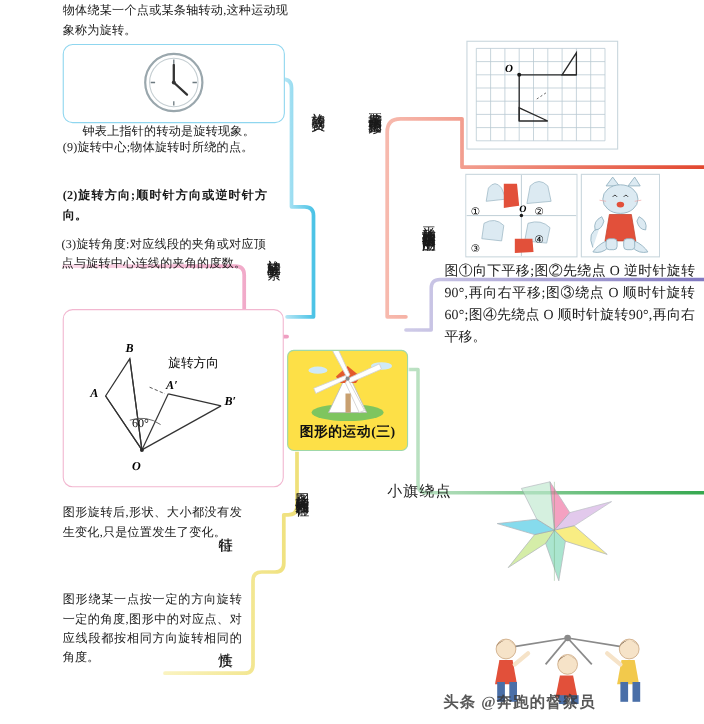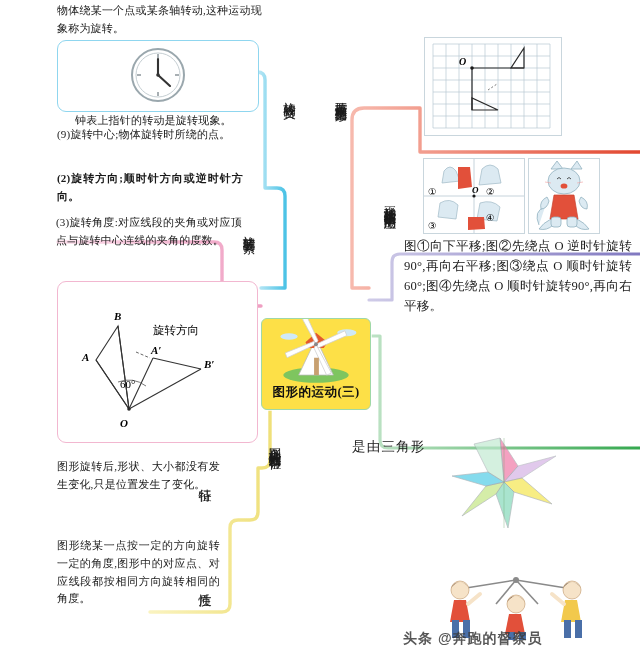--- a/index.html
+++ b/index.html
@@ -87,21 +87,21 @@
   
   .gridbox{
     position:absolute;left:424px;top:37px;width:136px;height:97px;
     background:#fff;border:1px solid #c9d6dd;
   }
   
   .catbox{position:absolute;background:#fff;border:1px solid #c9d6dd;}
   .watermark{
     position:absolute;left:403px;top:630px;
     font-size:14px;font-weight:bold;color:#3a3a3a;letter-spacing:1px;
-    font-family:Liberation Sans, sans-serif;
+    font-family:Liberation Serif, serif;
     opacity:.85;
   }
   .imgcap{position:absolute;font-size:12.6px;color:#1a1a1a;}
 </style>
 </head>
 <body>
 
 <div class="canvas">
 
   <svg class="layer" viewBox="0 0 640 658">
@@ -317,21 +317,21 @@
       <ellipse cx="35" cy="27" rx="3.4" ry="2.6" fill="#e2503a"></ellipse>
       <g stroke="#f0a0a0" stroke-width=".6">
           <line x1="22" y1="24" x2="16" y2="23"></line>
           <line x1="48" y1="24" x2="54" y2="23"></line>
         </g>
     </svg>
   </div>
 
   <div class="node txt small" style="left:404px;top:236px;width:228px;">图①向下平移;图②先绕点 O 逆时针旋转90°,再向右平移;图③绕点 O 顺时针旋转 60°;图④先绕点 O 顺时针旋转90°,再向右平移。</div>
 
-  <div class="hlabel" style="left:352px;top:438px;font-size:13.5px;letter-spacing:1.2px;">是由三角形</div>
+  <div class="hlabel" style="left:352px;top:438px;font-size:13.5px;letter-spacing:1.2px;">小旗绕点</div>
 
   <div class="node" style="left:444px;top:432px;width:120px;height:98px;">
     <svg viewBox="0 0 120 98" width="120" height="98">
       <g stroke="#9aa0a6" stroke-width=".7" opacity=".95">
         <path d="M60 50 L56 6  L74 34 Z" fill="#f07ba8" opacity=".75"></path>
         <path d="M60 50 L74 34 L112 24 L78 46 Z" fill="#cfa8e0" opacity=".65"></path>
         <path d="M60 50 L78 46 L108 72 L70 60 Z" fill="#f5e85c" opacity=".8"></path>
         <path d="M60 50 L70 60 L64 96 L52 62 Z" fill="#8fdcc0" opacity=".8"></path>
         <path d="M60 50 L52 62 L18 84 L42 54 Z" fill="#c8e88c" opacity=".8"></path>
         <path d="M60 50 L42 54 L8 44 L44 40 Z" fill="#5fd0e8" opacity=".8"></path>

